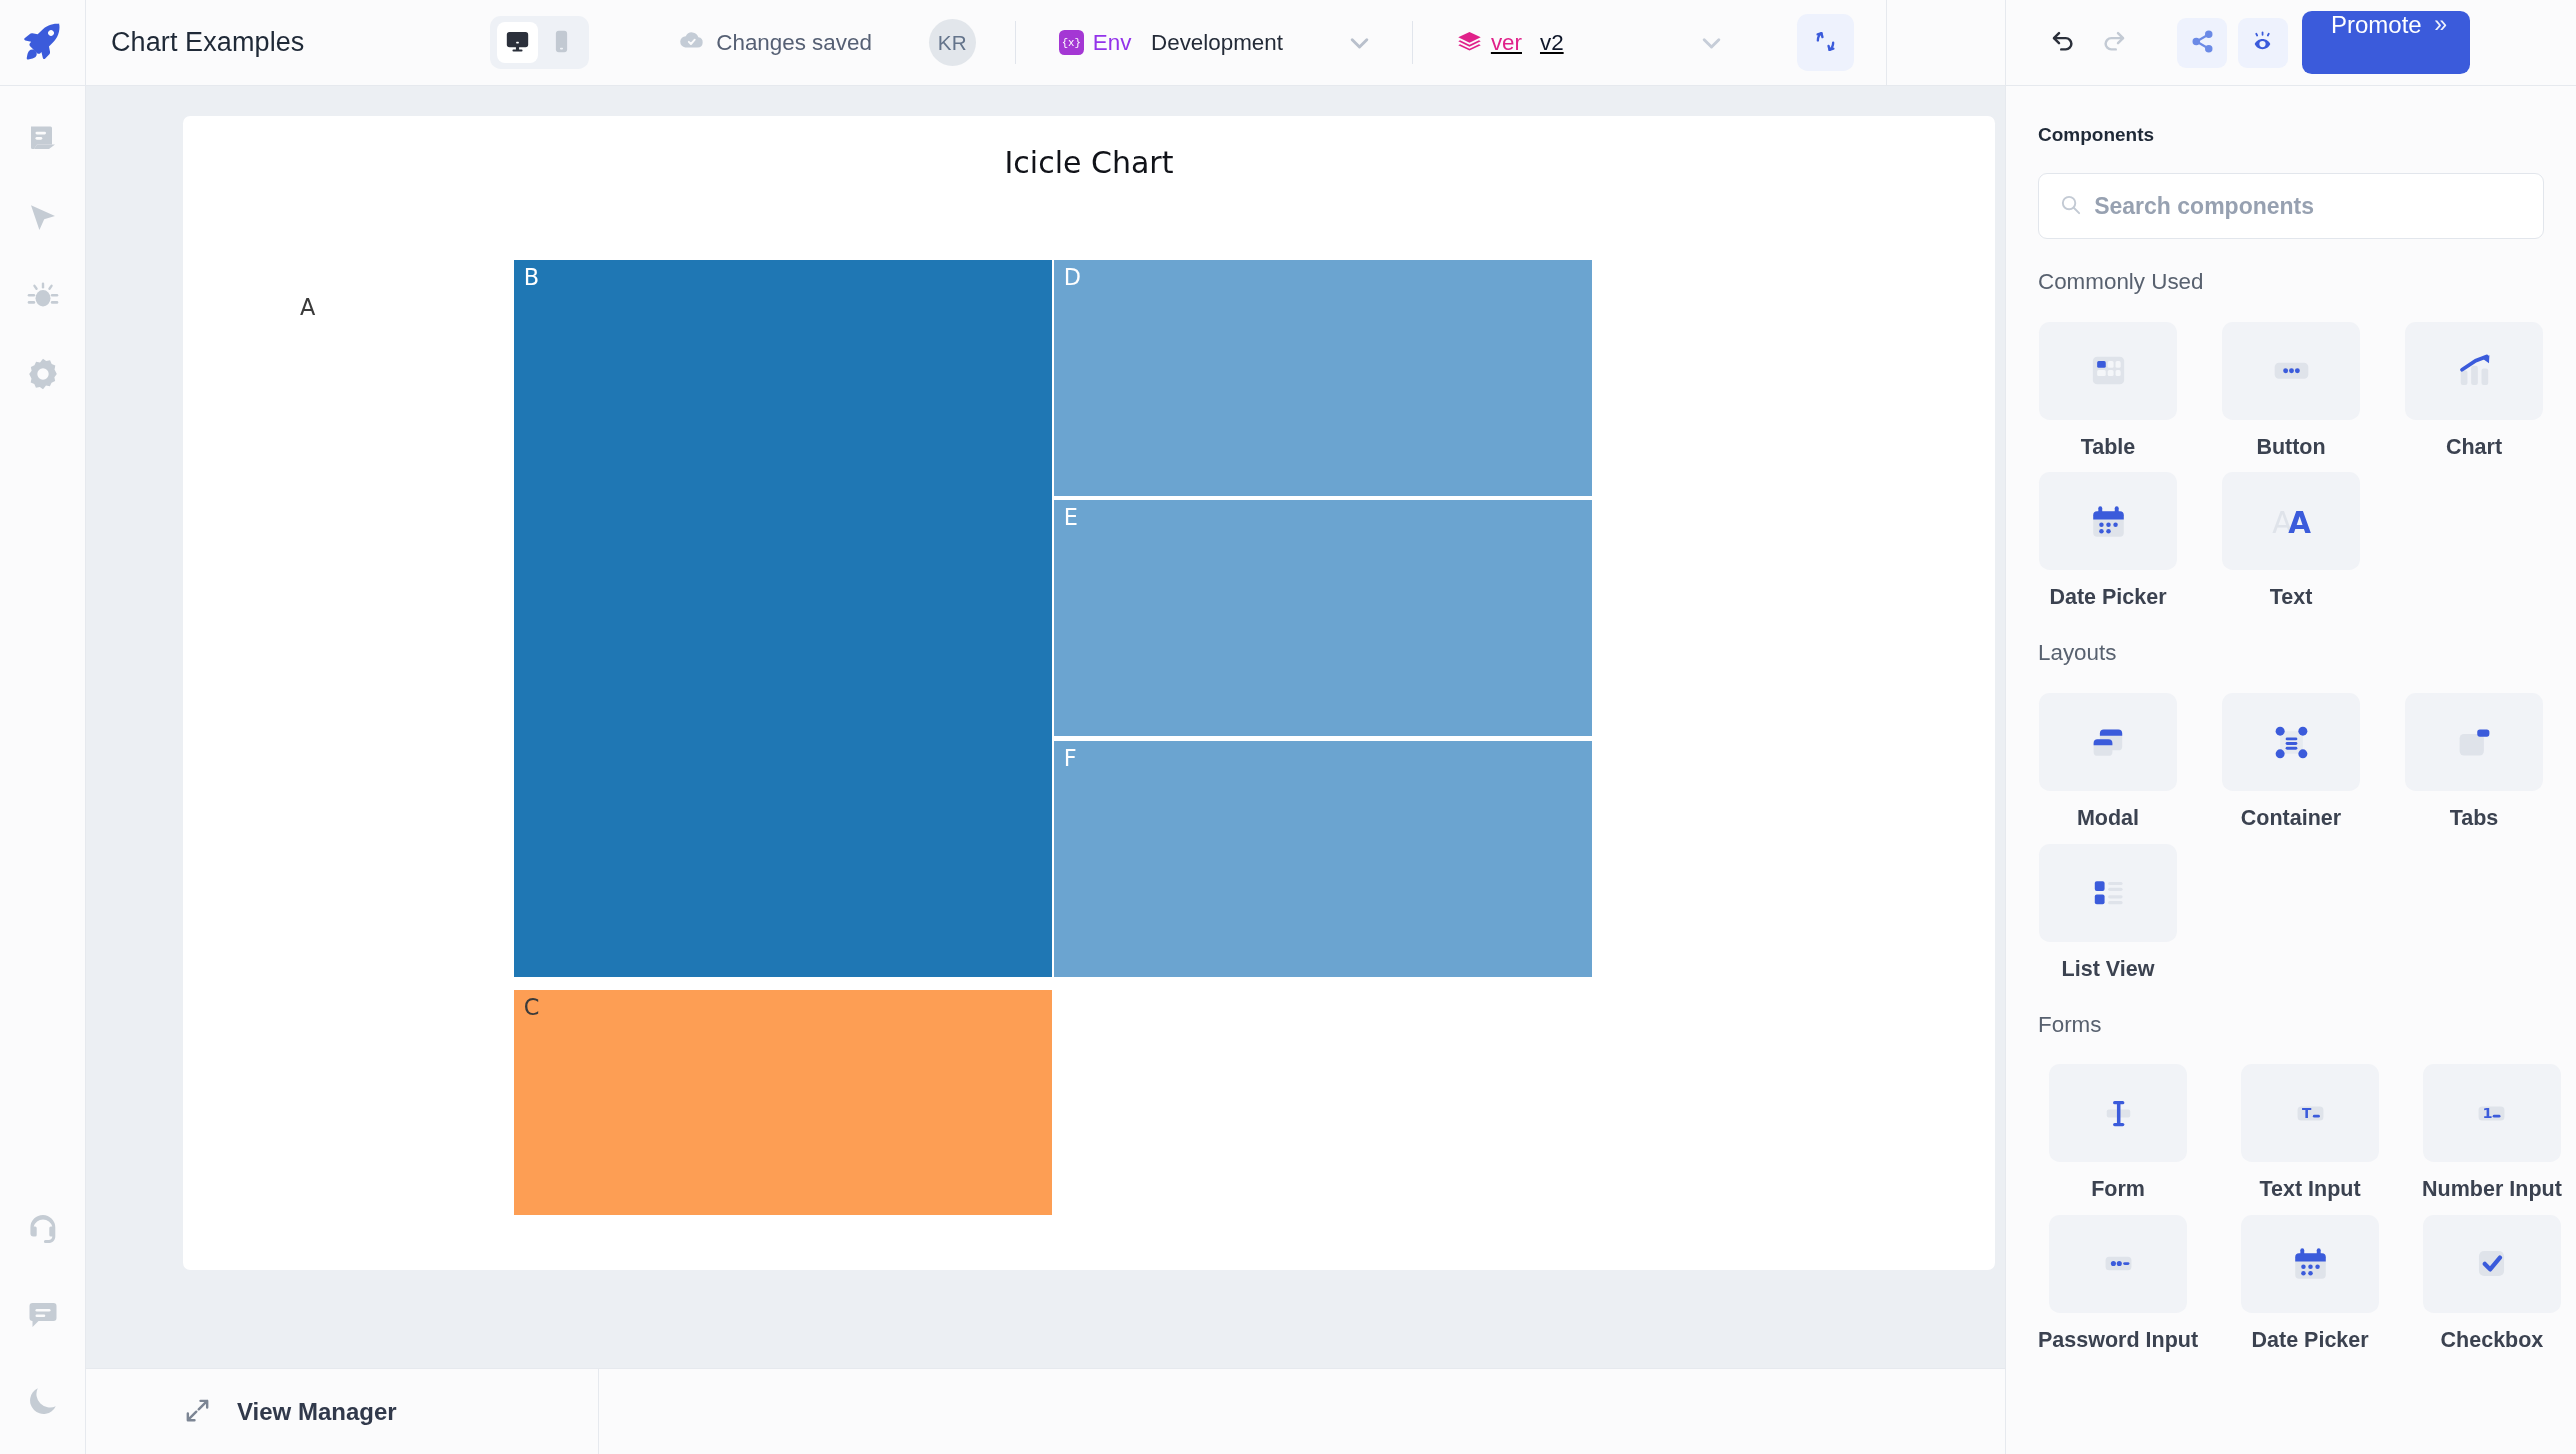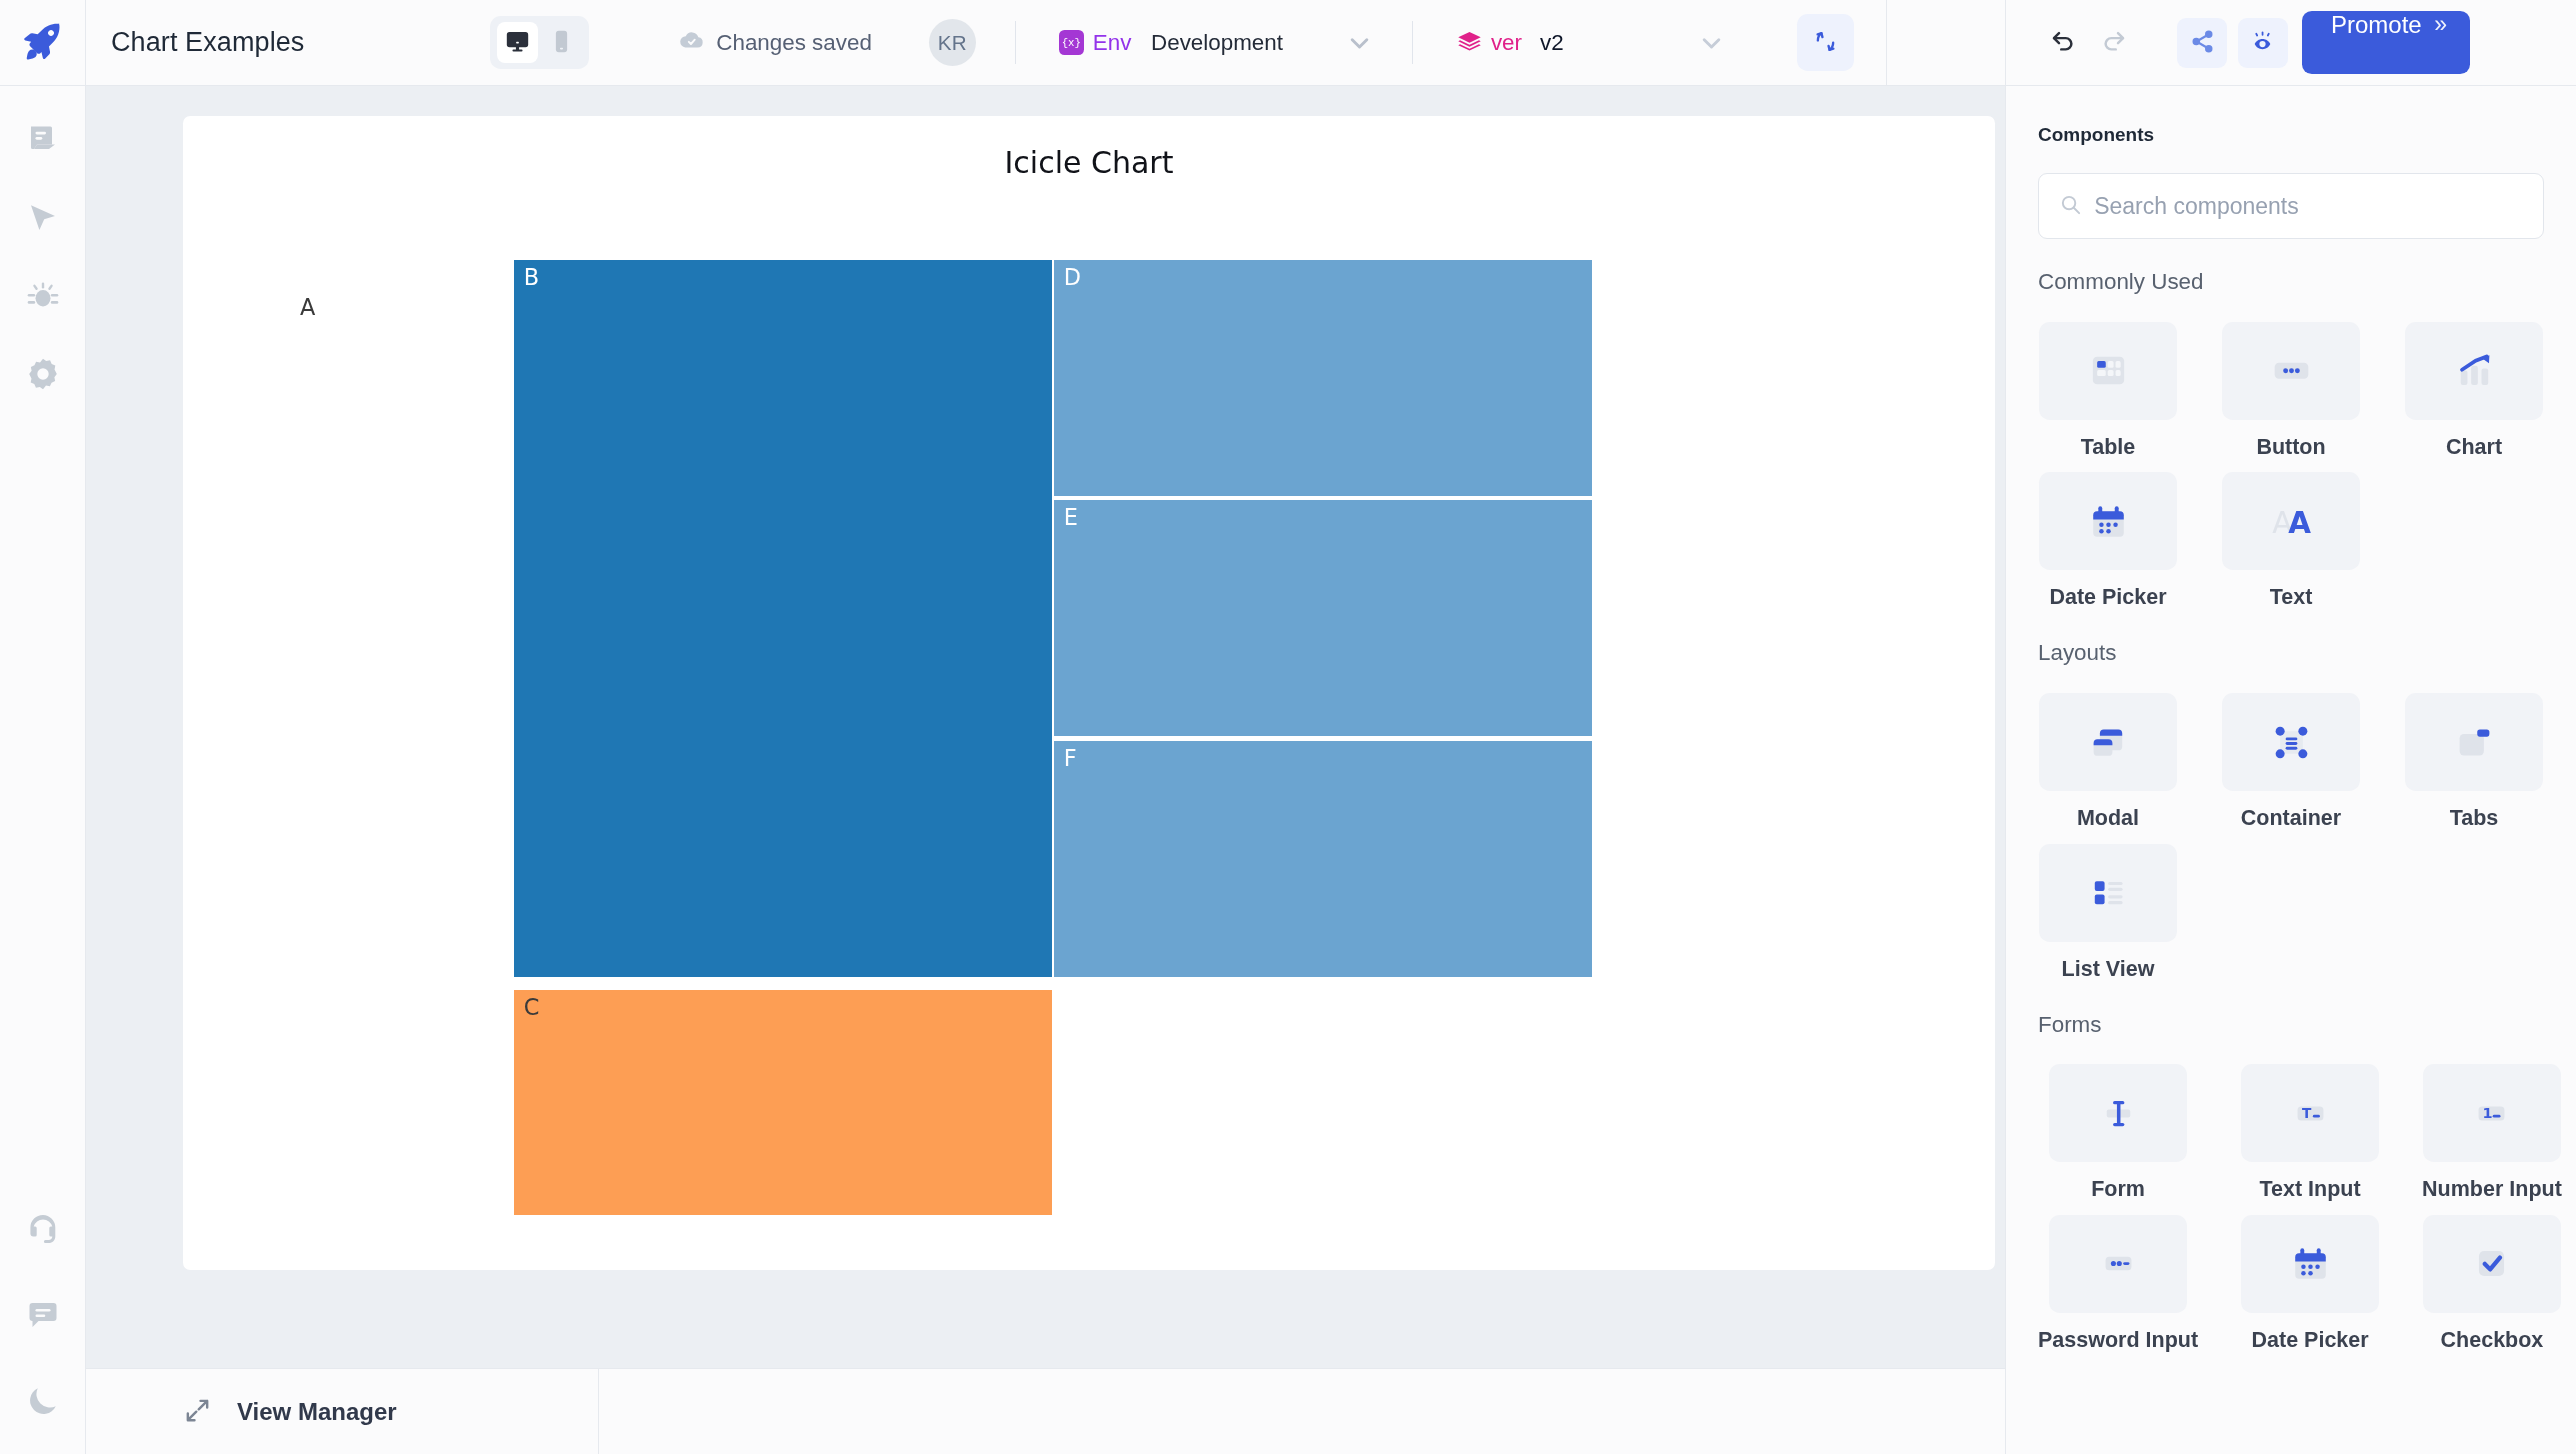--- a/index.html
+++ b/index.html
@@ -74,21 +74,21 @@
     width: 25px; height: 25px; border-radius: 5.4px; background: #a437d4;
     display: flex; align-items: center; justify-content: center;
     color: #fff; font-size: 10.7px; font-family: "Liberation Mono", monospace;
   }
   .env-lbl { font-size: 22.4px; color: #9333ea; }
   .env-val { font-size: 22.4px; color: #242b38; margin-left: 19.7px; white-space: nowrap; }
   .chev { margin-left: 63px; color: #b9c0cc; display:flex; }
 
   .vdiv2 { width: 0.9px; height: 43px; background: #e1e5ec; margin-left: 39px; }
 
-  .ver-group { margin-left: 43px; display: flex; align-items: center; cursor: pointer; }
+  .ver-group { margin-left: 43px; display: flex; align-items: center; cursor: pointer; text-decoration: underline; }
   .ver-icon { display: flex; align-items: center; }
   .ver-lbl { font-size: 22.4px; color: #e0218a; margin-left: 8px; }
   .ver-val { font-size: 22.4px; color: #0f172a; margin-left: 18px; }
   .chev2 { margin-left: 134px; color: #b9c0cc; display:flex; }
 
   .sync-btn {
     margin-left: 72px;
     width: 57px; height: 57px; border-radius: 10.7px; background: #eef2fd;
     display: flex; align-items: center; justify-content: center; cursor: pointer;
   }
@@ -156,21 +156,21 @@
   .promote .gtgt { font-size: 23px; opacity: .92; }
 
   .rpanel-body { flex: 1 1 auto; overflow: hidden; padding: 0 32px; }
   .comp-hd { font-size: 19px; color: #1f2937; font-weight: bold; margin: 38px 0 0 0; }
   .search {
     margin-top: 27px; height: 66px; border: 0.9px solid #e2e6ec; border-radius: 9px;
     background: #fff; display: flex; align-items: center; gap: 12.5px; padding: 0 19.7px; cursor: text;
   }
   .search input {
     flex: 1 1 auto; border: none; outline: none; background: transparent;
-    font-size: 23px; color: #3b4354; font-family: "Liberation Sans", sans-serif;
+    font-size: 23px; color: #3b4354; font-family: "Liberation Sans", sans-serif; font-weight: bold;
   }
   .search input::placeholder { color: #97a1b1; }
 
   .sec-title { font-size: 22.4px; color: #58616f; margin: 30px 0 0 0; }
   .grid { display: grid; grid-template-columns: repeat(3, 1fr); column-gap: 43px; row-gap: 0; margin-top: 14.3px; }
   .cell { display: flex; flex-direction: column; align-items: center; cursor: pointer; padding-top: 12.5px; }
   .tile {
     width: 138px; height: 98px; border-radius: 10.7px; background: #f1f3f7;
     display: flex; align-items: center; justify-content: center;
   }

